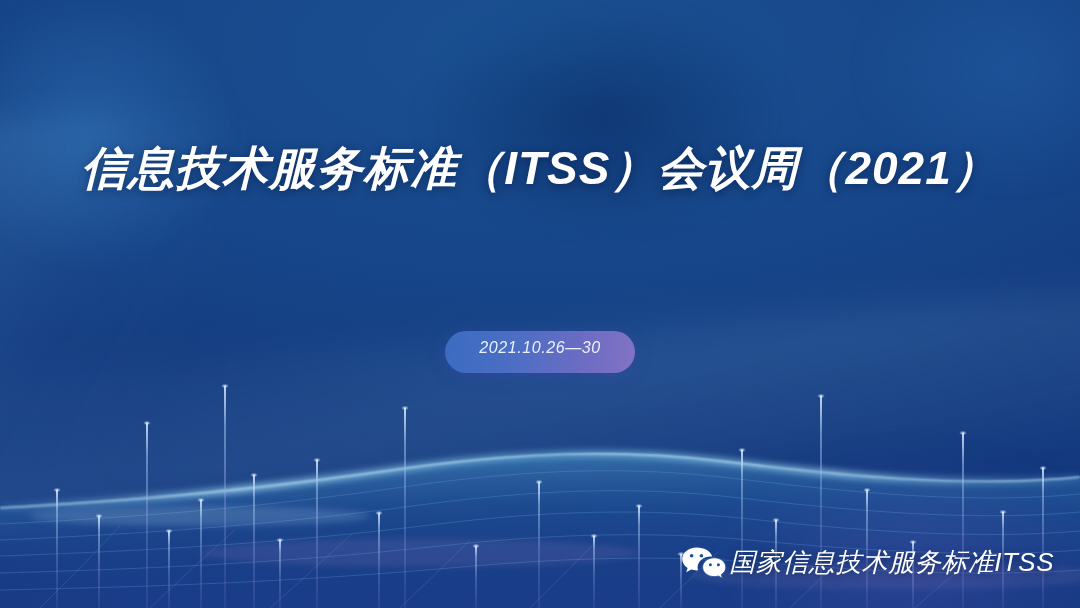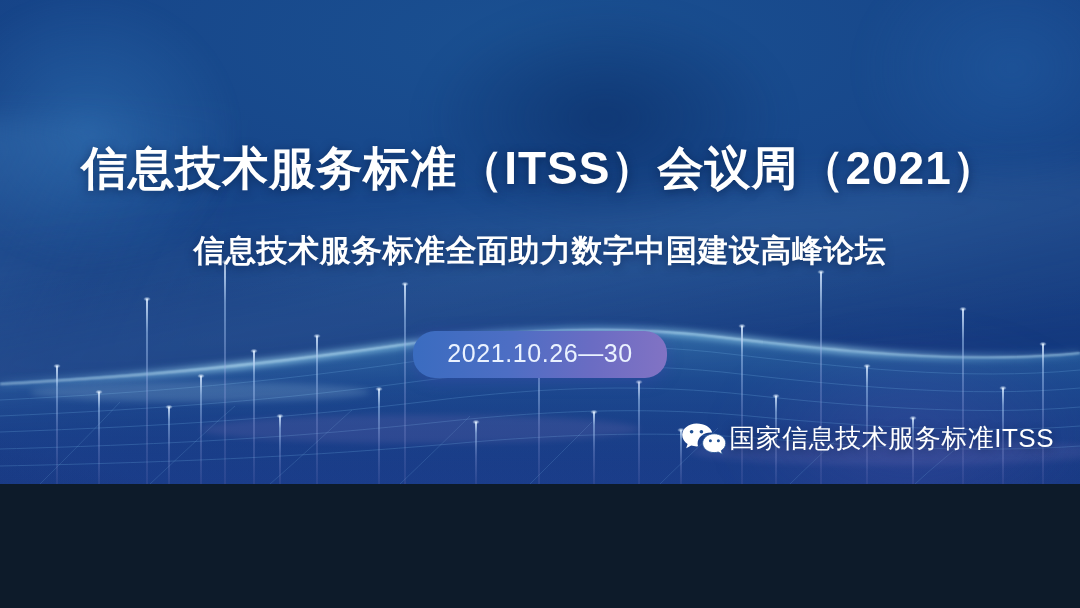--- a/index.html
+++ b/index.html
@@ -8,24 +8,25 @@
     padding: 0;
     background: #0d1b2a;
   }
   body {
     font-family: "Liberation Sans", "DejaVu Sans", sans-serif;
   }
 
   .poster {
     position: relative;
     width: 1080px;
-    height: 484px;
+    height: 608px;
     overflow: hidden;
     background: #4c1d95;
     user-select: none;
+    font-style: italic;
   }
 
   
   .bg-base {
     position: absolute;
     inset: 0;
     background:
       radial-gradient(120% 95% at 50% 8%,  #1a5091 0%, #17468a 38%, #143c80 62%, #11357a 100%);
   }
   .bg-left-glow {
@@ -149,25 +150,25 @@
   }
 
   .date-pill-wrap {
     position: absolute;
     top: 331px; left: 0; right: 0;
     display: flex;
     justify-content: center;
   }
   .date-pill {
     display: inline-block;
-    padding: 8px 34px 10px;
+    padding: 8px 34px 16px;
     border-radius: 22px;
     background: linear-gradient(95deg, #3a6cc0 0%, #4d6ec4 38%, #6a6cc3 70%, #8273c4 100%);
     color: #eaf2ff;
-    font-size: 25px;
+    font-size: 16px;
     font-weight: 400;
     letter-spacing: 0.6px;
     box-shadow: 0 3px 16px rgba(60,70,170,0.45);
   }
 
   .venue {
     position: absolute;
     top: 441px; left: 0; right: 0;
     text-align: center;
     color: #f2f7ff;
@@ -288,21 +289,20 @@
     <div class="pillar" style="left:1002px;height:96px;"></div>
     <div class="pillar" style="left:1042px;height:140px;"></div>
   </div>
 
   <div class="bg-vignette"></div>
 
   <div class="content">
 
     <div class="title">信息技术服务标准（ITSS）会议周（2021）</div>
 
-    <div class="subtitle">信息技术服务标准全面助力数字中国建设高峰论坛</div>
 
     <div class="date-pill-wrap">
       <span class="date-pill">2021.10.26—30</span>
     </div>
 
 
     <div class="watermark">
       <svg class="wechat-icon" viewBox="0 0 46 34">
 
         <path d="M15.6 1.4C7.6 1.4 1.2 6.6 1.2 13c0 3.6 2.1 6.8 5.4 8.9l-1.4 4.3 5-2.6c1.7.5 3.5.8 5.4.8.5 0 1 0 1.5-.1-.3-.9-.5-1.9-.5-2.9 0-6.1 5.9-11 13.2-11 .5 0 1 0 1.4.1C30 5.3 23.5 1.4 15.6 1.4z" fill="#ffffff"></path>

